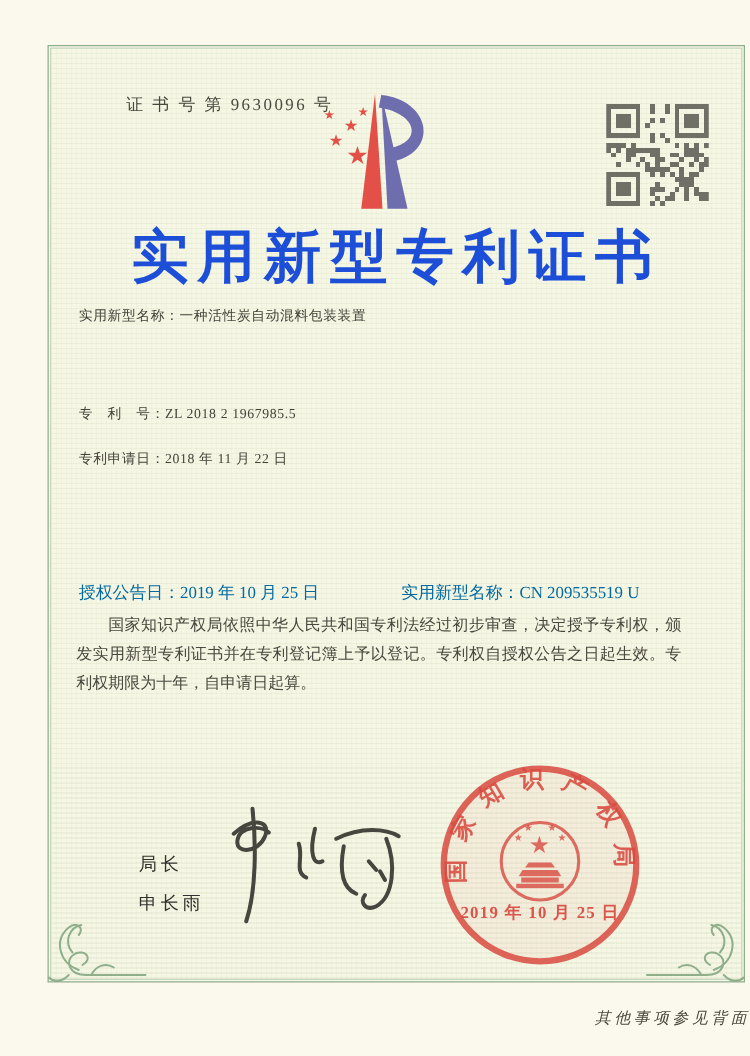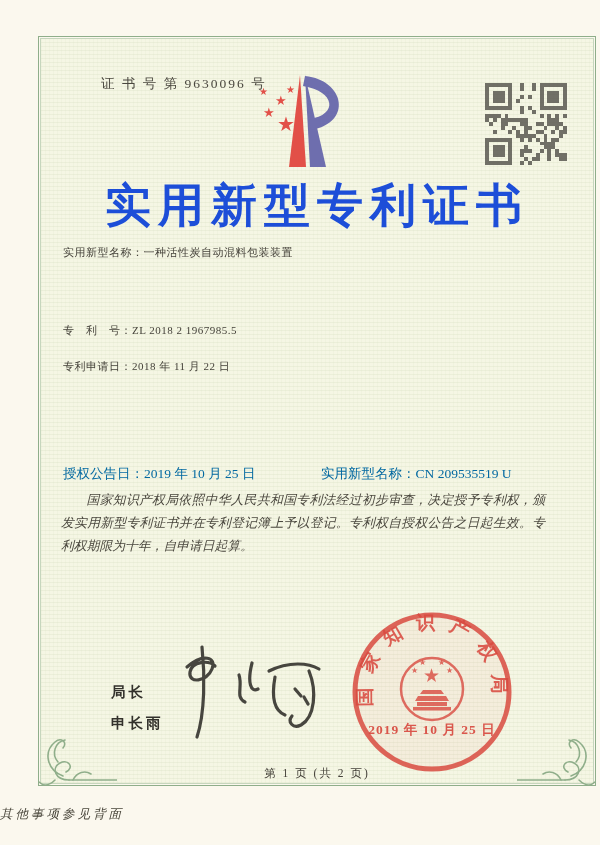--- a/index.html
+++ b/index.html
@@ -22,32 +22,32 @@
   .logo{position:absolute;left:210px;top:30px;width:104px;height:108px;}
   .qr{position:absolute;left:446px;top:46px;width:82px;height:82px;opacity:.82;}
   .qr svg{width:100%;height:100%;}
   .title{position:absolute;left:0;top:138px;width:100%;text-align:center;
          font-size:46px;font-weight:bold;letter-spacing:7px;color:#1d4ed8;}
   .field{position:absolute;left:24px;font-size:11px;color:#45423a;letter-spacing:.5px;white-space:nowrap;}
   .field .lbl{display:inline-block;}
   .grant-row{position:absolute;left:24px;top:428px;font-size:13.5px;color:#0369a1;white-space:nowrap;}
   .grant-row .gno{position:absolute;left:258px;top:0;white-space:nowrap;}
   .body-text{position:absolute;left:22px;top:452px;width:484px;font-size:12.8px;
-         line-height:23px;color:#4a473e;font-style:italic;text-align:justify;}
+         line-height:23px;color:#4a473e;text-align:justify;}
   .body-text p{text-indent:2em;}
   .signer{position:absolute;left:72px;top:640px;font-family:"Liberation Sans","DejaVu Sans",sans-serif;
-         font-size:14.5px;font-weight:700;letter-spacing:3px;line-height:31px;color:#33312c;}
+         font-size:14.5px;font-weight:400;letter-spacing:3px;line-height:31px;color:#33312c;}
   .signature{position:absolute;left:118px;top:598px;width:176px;height:112px;}
   .seal{position:absolute;left:310px;top:572px;width:166px;height:166px;}
   .seal svg{position:absolute;inset:0;width:100%;height:100%;}
   .seal-date{position:absolute;left:0;top:112px;width:100%;text-align:center;
          font-size:13.5px;font-weight:bold;color:var(--seal-red);letter-spacing:1px;opacity:.92;}
   .page-info{position:absolute;left:0;top:729px;width:100%;text-align:center;
          font-size:11.5px;color:#45423a;letter-spacing:2px;}
-  .footer-note{position:absolute;left:0;top:806px;width:100%;text-align:left;
+  .footer-note{position:absolute;left:0;top:806px;width:100%;text-align:right;
          font-size:12.5px;font-style:italic;color:#4a473c;letter-spacing:3px;}
   .flourish{position:absolute;width:84px;height:64px;bottom:-7px;}
   .flourish.left{left:-6px;}
   .flourish.right{right:-6px;transform:scaleX(-1);}
 </style>
 </head>
 <body>
 
 <div class="page">
   <div class="frame">
@@ -326,21 +326,20 @@
           <text x="97" y="64" font-size="8">★</text>
           <path d="M66,92 L100,92 L97,87 L69,87 Z"></path>
           <path d="M71,85 L95,85 L92,81 L74,81 Z"></path>
           <rect x="68" y="93" width="30" height="4"></rect>
           <rect x="64" y="98" width="38" height="3.5"></rect>
         </g>
       </svg>
       <div class="seal-date">2019 年 10 月 25 日</div>
     </div>
 
-    <div class="page-info">第 1 页 (共 2 页)</div>
 
     <svg class="flourish left" viewBox="0 0 84 64" fill="none" stroke="var(--border-green)" stroke-width="1.6" stroke-linecap="round">
       <path d="M84,52 L36,52"></path>
       <path d="M36,52 C22,52 18,40 27,35 C35,31 42,39 33,44"></path>
       <path d="M30,48 C14,42 10,24 22,14 C28,9 35,14 30,20"></path>
       <path d="M25,34 C18,26 22,14 32,12"></path>
       <path d="M40,52 C44,44 52,42 58,46"></path>
       <path d="M22,52 C16,58 10,58 6,54"></path>
     </svg>
     <svg class="flourish right" viewBox="0 0 84 64" fill="none" stroke="var(--border-green)" stroke-width="1.6" stroke-linecap="round">

